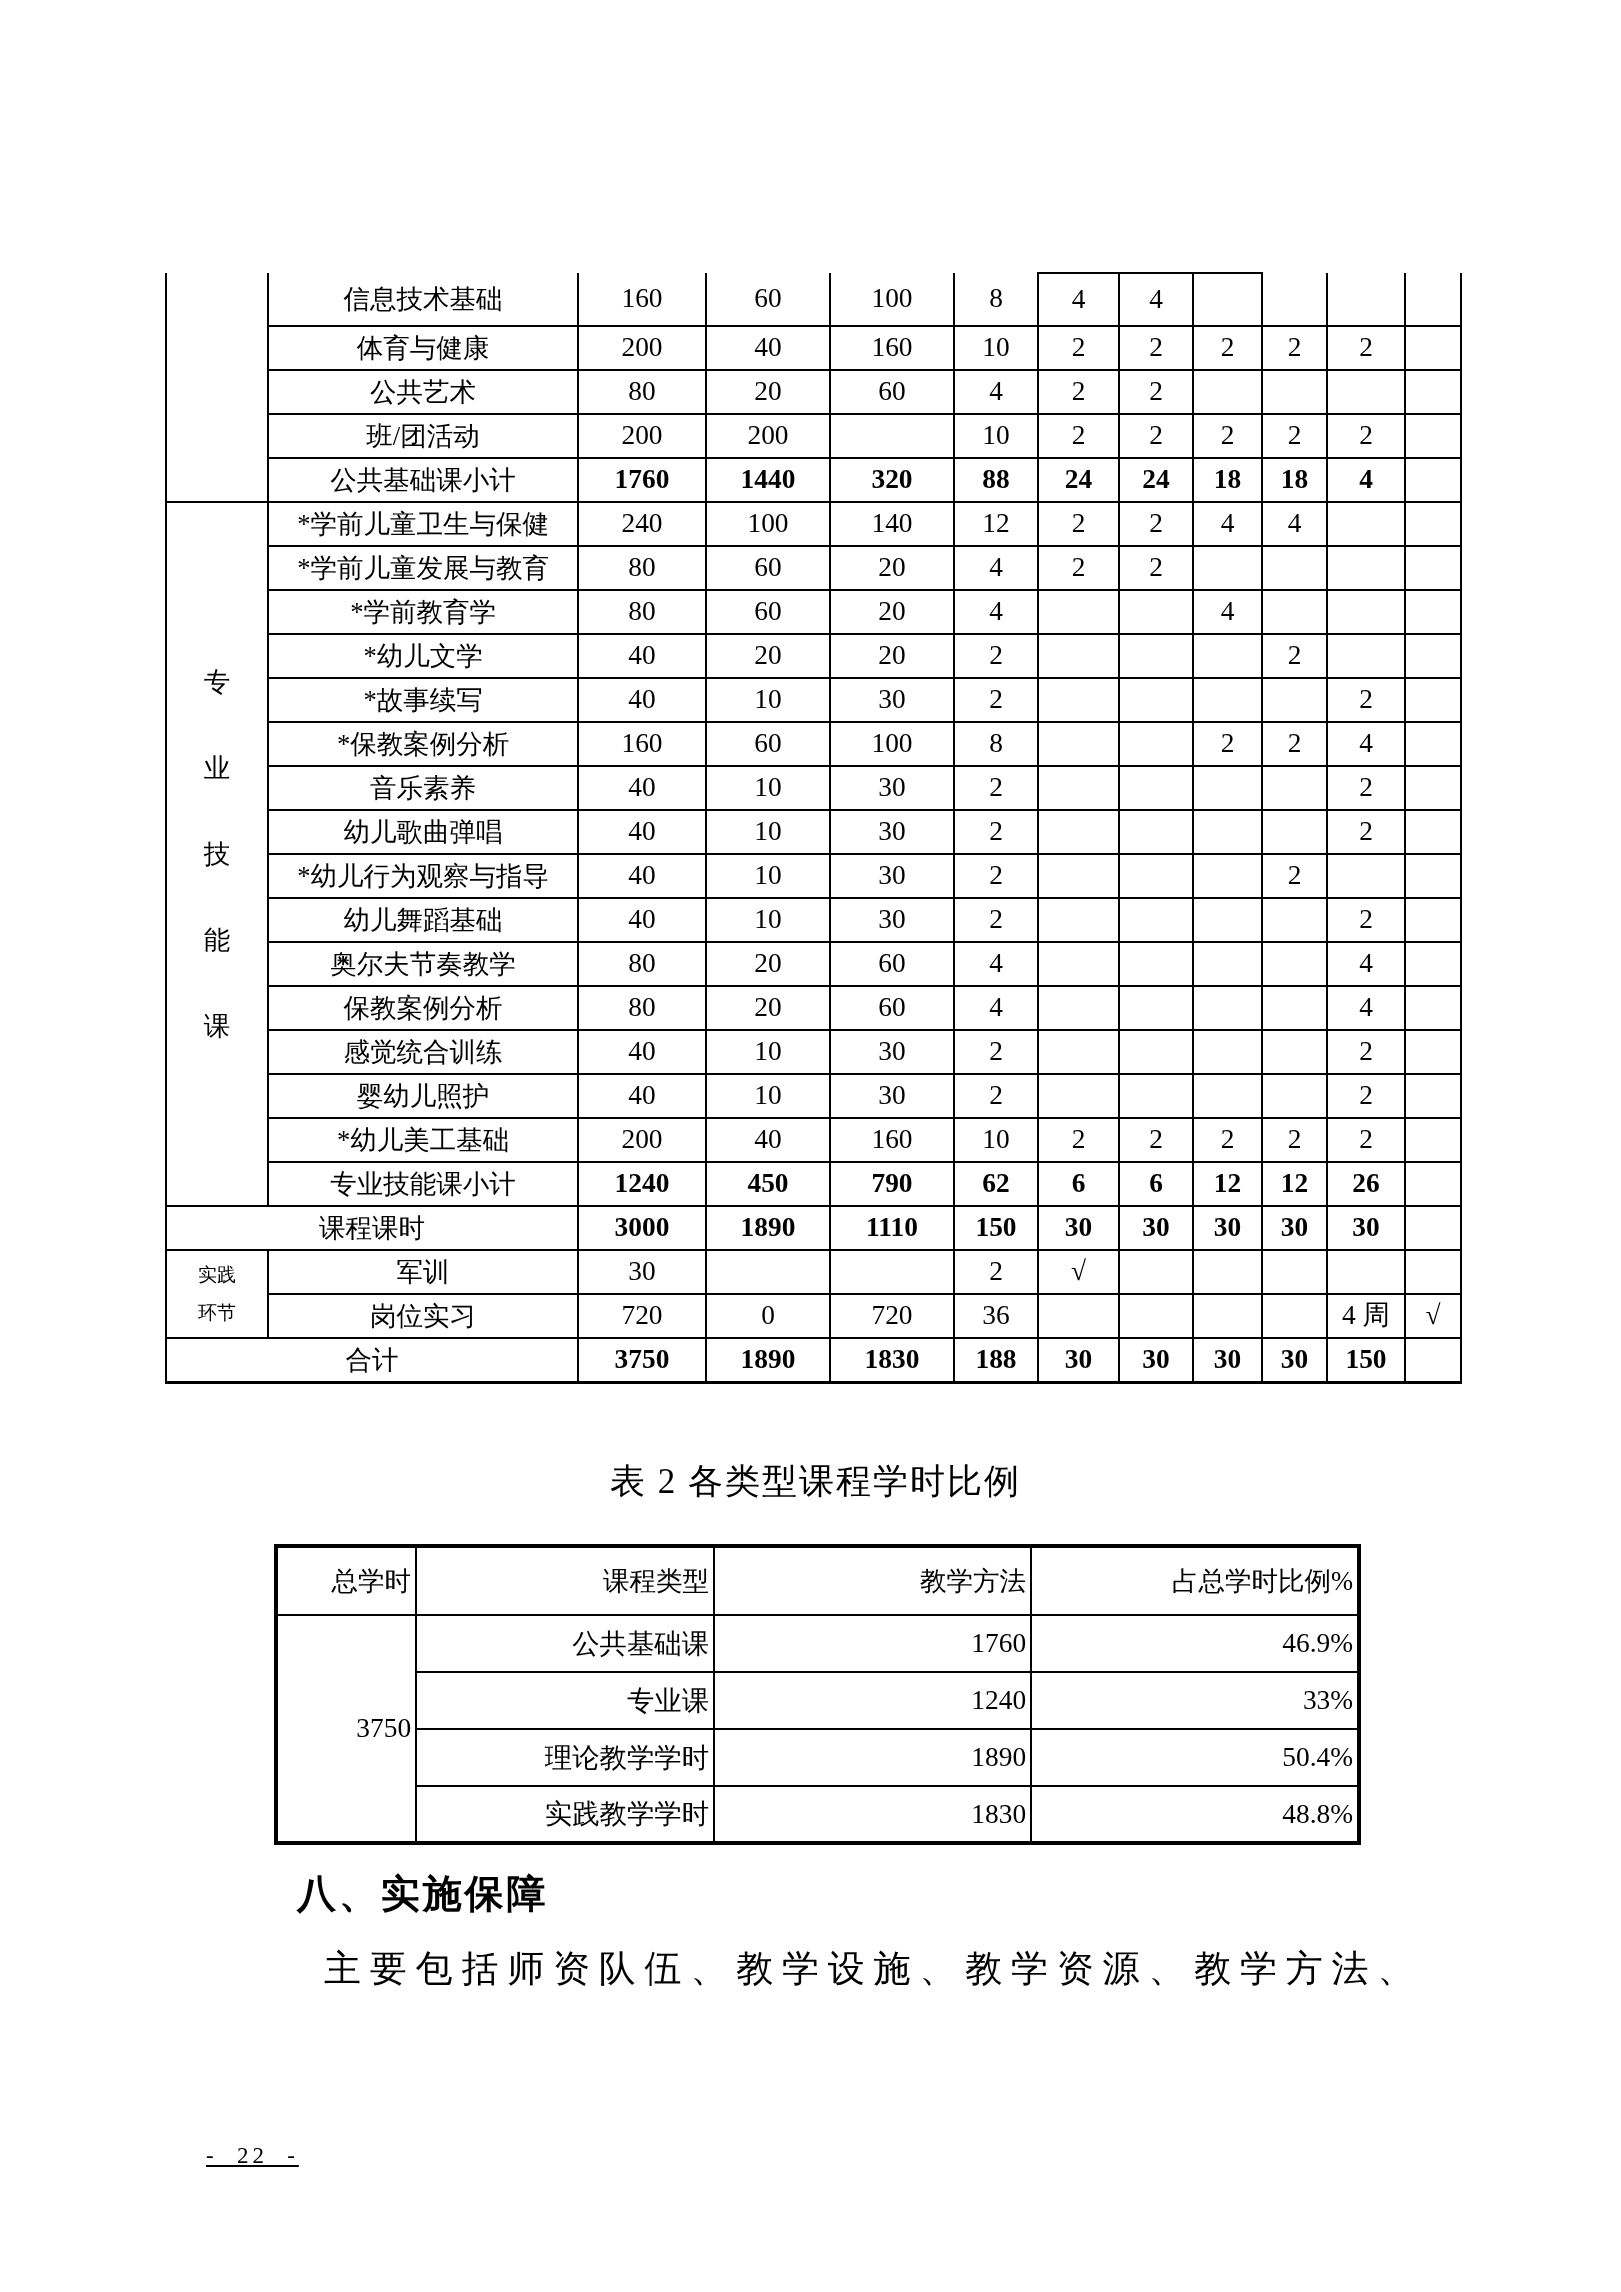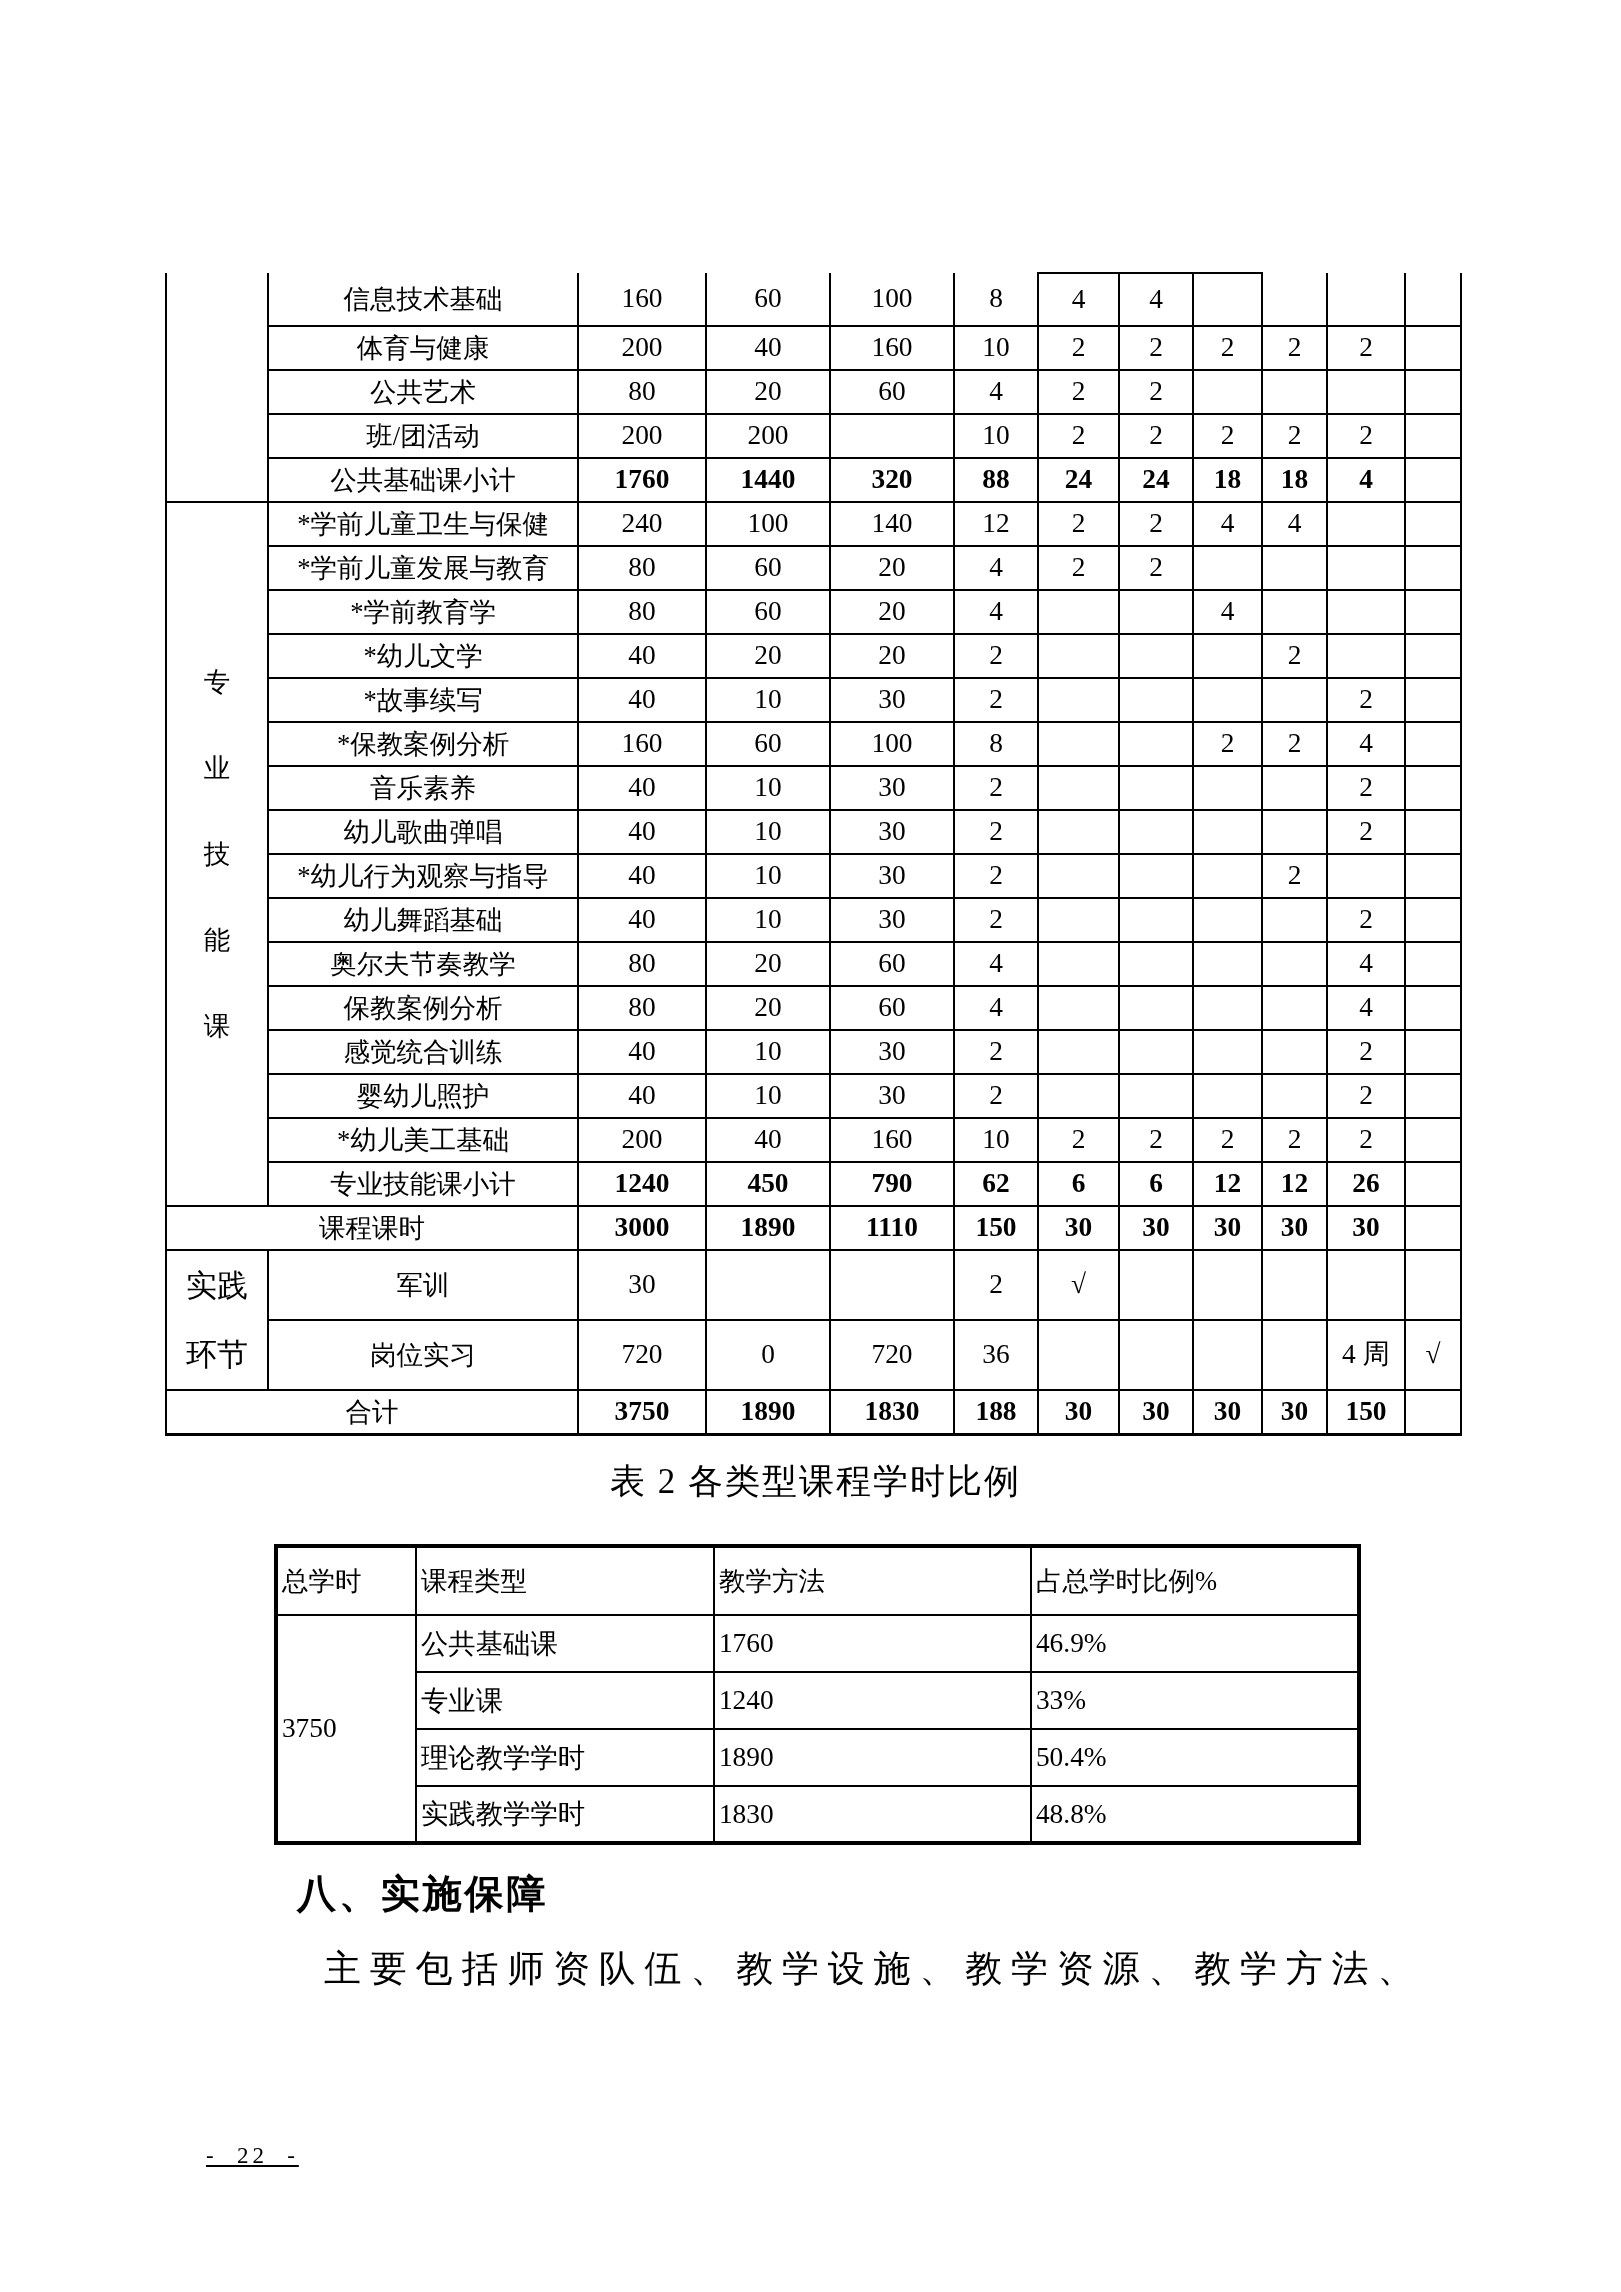--- a/index.html
+++ b/index.html
@@ -26,34 +26,34 @@
   #t1 tr:first-child{height:53px;}
   
   #t1 tr:first-child td{border-top:none;}
   
   #t1 tr:first-child td.topcut{border-top:2px solid #000;}
   #t1 tr:last-child td{border-bottom:3.9px solid #000;}
   #t1 td.num{font-size:27.4px;}
   #t1 tr.bold td.num{font-weight:bold;}
   #t1 td.cat{white-space:pre-line;}
   #t1 td.cat.vertical{line-height:86px;font-size:26.5px;}
-  #t1 td.cat.twoline{line-height:69px;font-size:31px;}
+  #t1 td.cat.twoline{line-height:38px;font-size:19px;}
 
   
   #t2-title{
     left:274px;top:1458px;width:1083px;
     text-align:center;font-size:35px;letter-spacing:2px;
   }
   #t2{left:274px;top:1544px;width:1083px;}
   #t2 table{
     border-collapse:collapse;table-layout:fixed;width:1083px;
     border:4.9px solid #000;
   }
   #t2 td{
-    border:2px solid #000;text-align:left;vertical-align:middle;
+    border:2px solid #000;text-align:right;vertical-align:middle;
     font-size:27.4px;padding:0 3.9px;
   }
   #t2 tr{height:57px;}
   #t2 tr.hdr{height:69px;}
   #t2 tr.hdr td{font-size:26.5px;}
 
   
   #sec-heading{
     left:297px;top:1867px;
     font-family:Liberation Sans, sans-serif;

